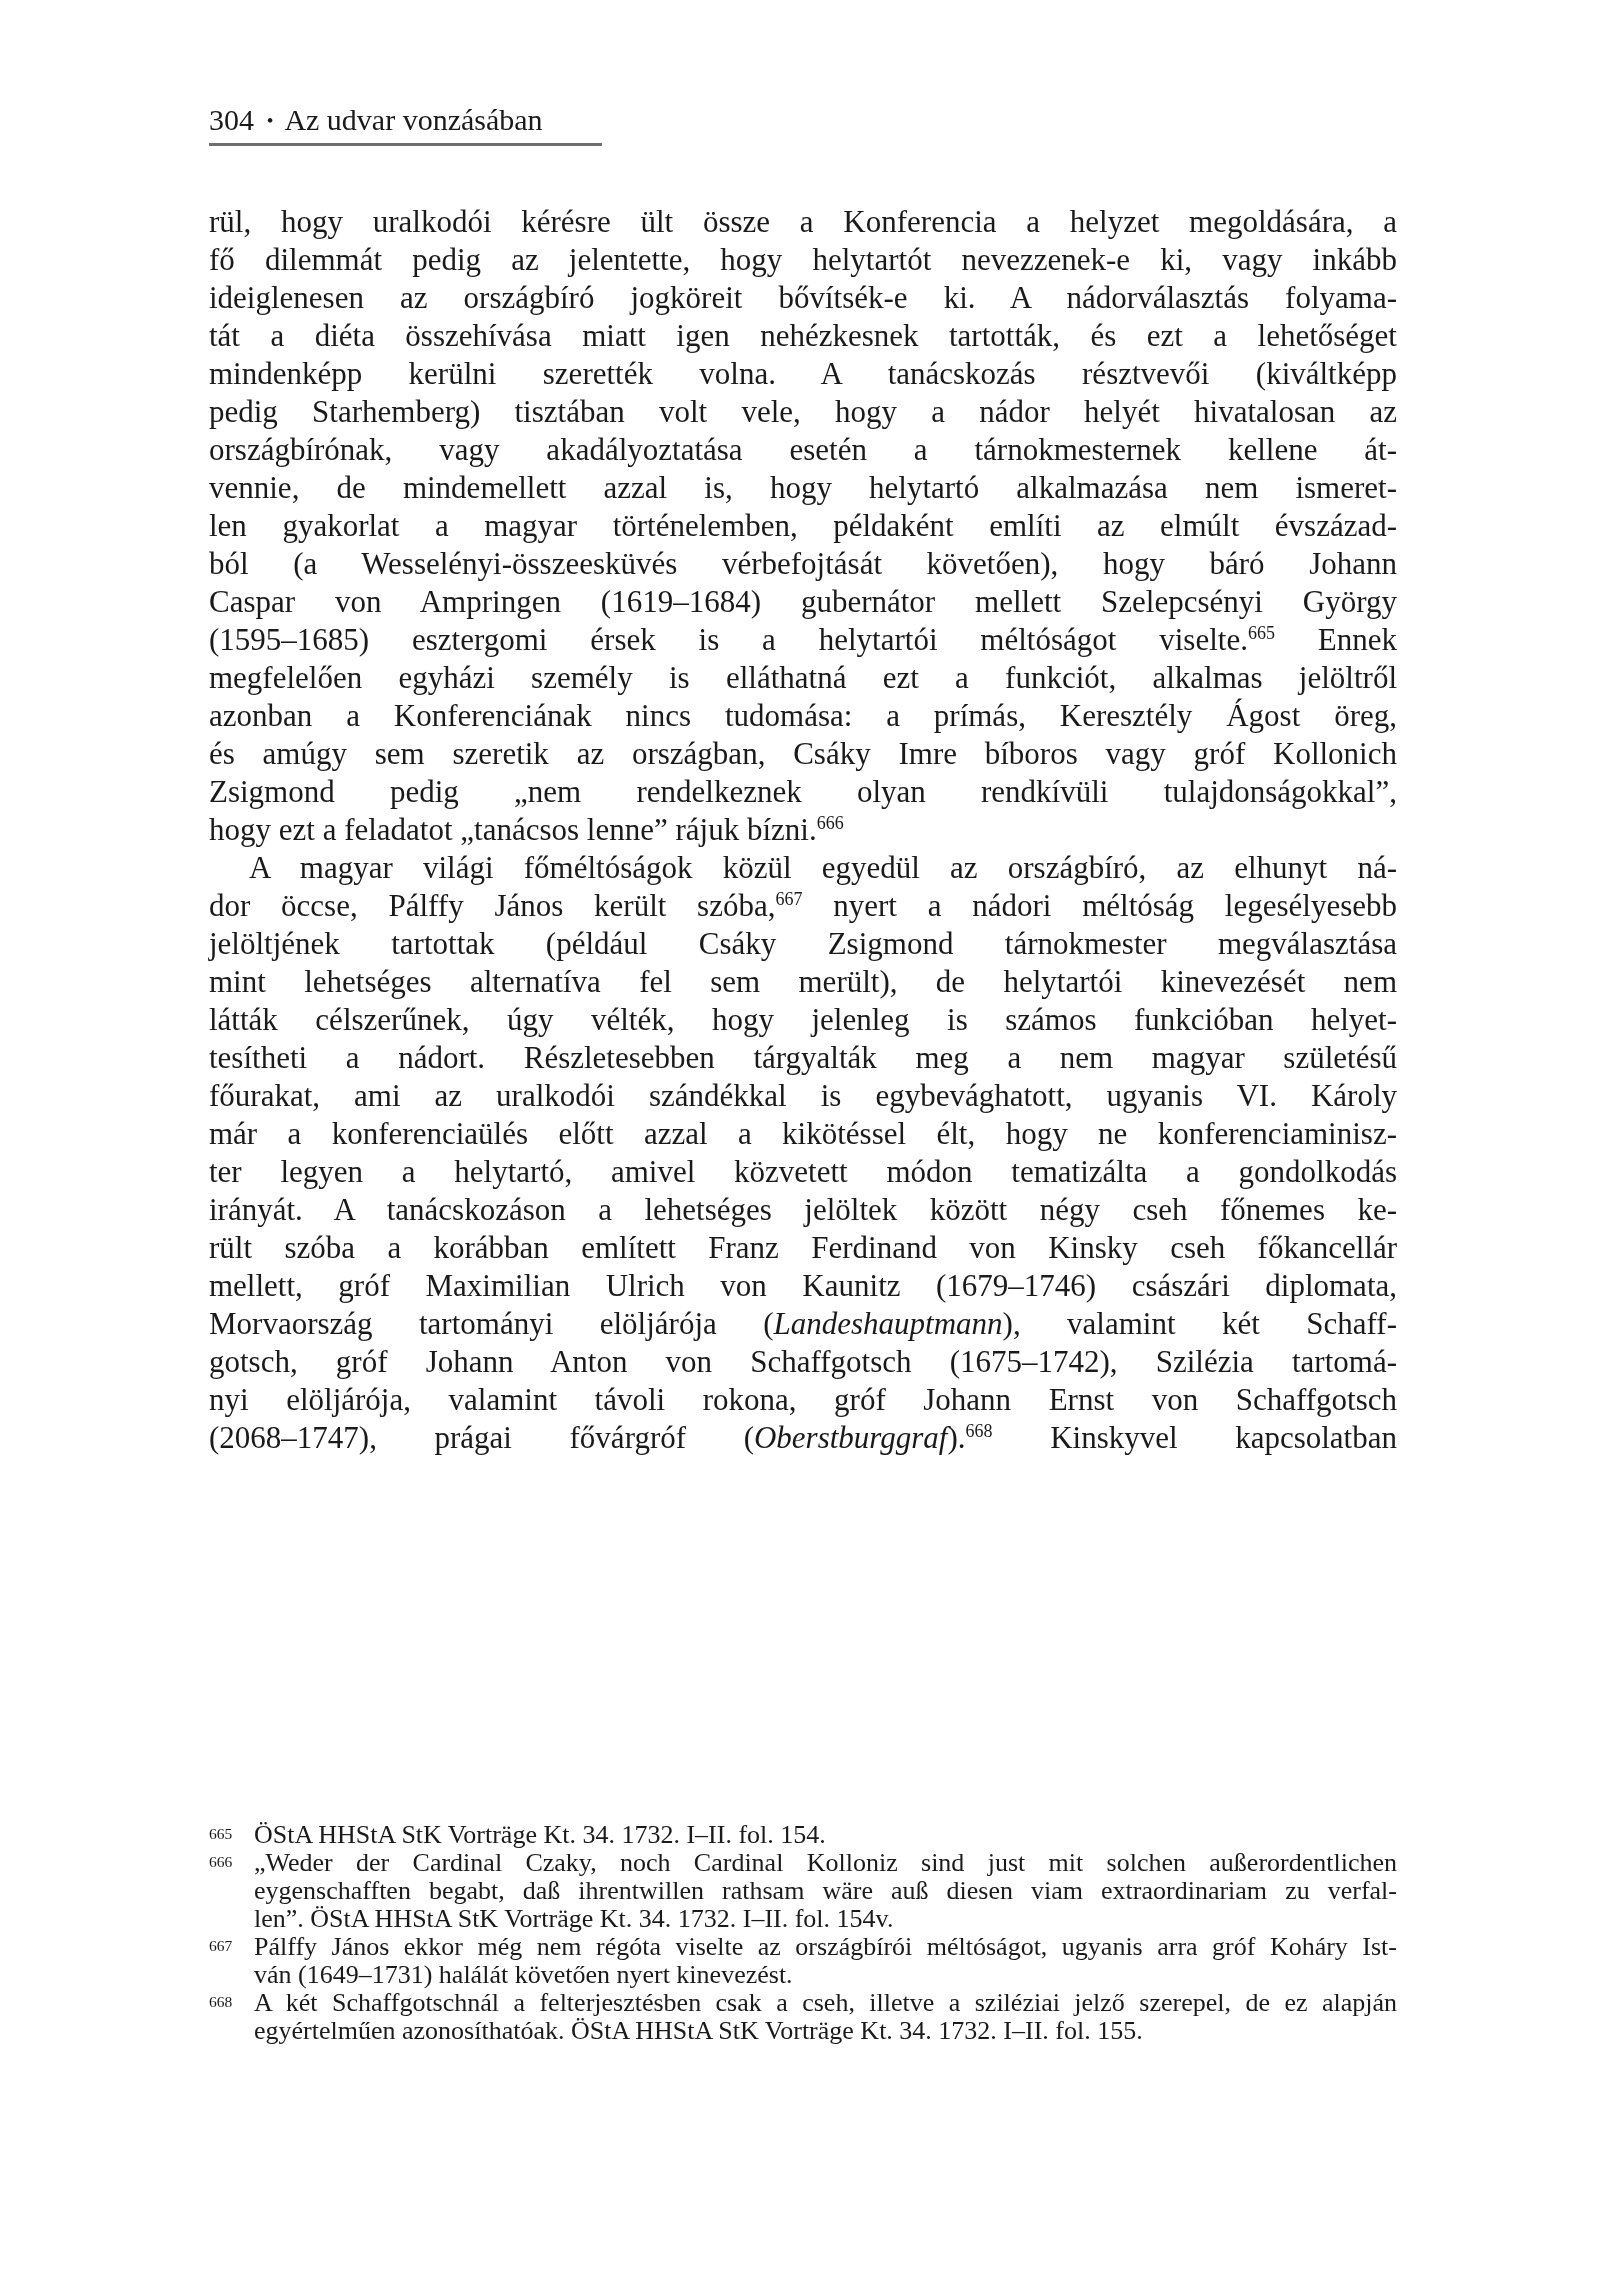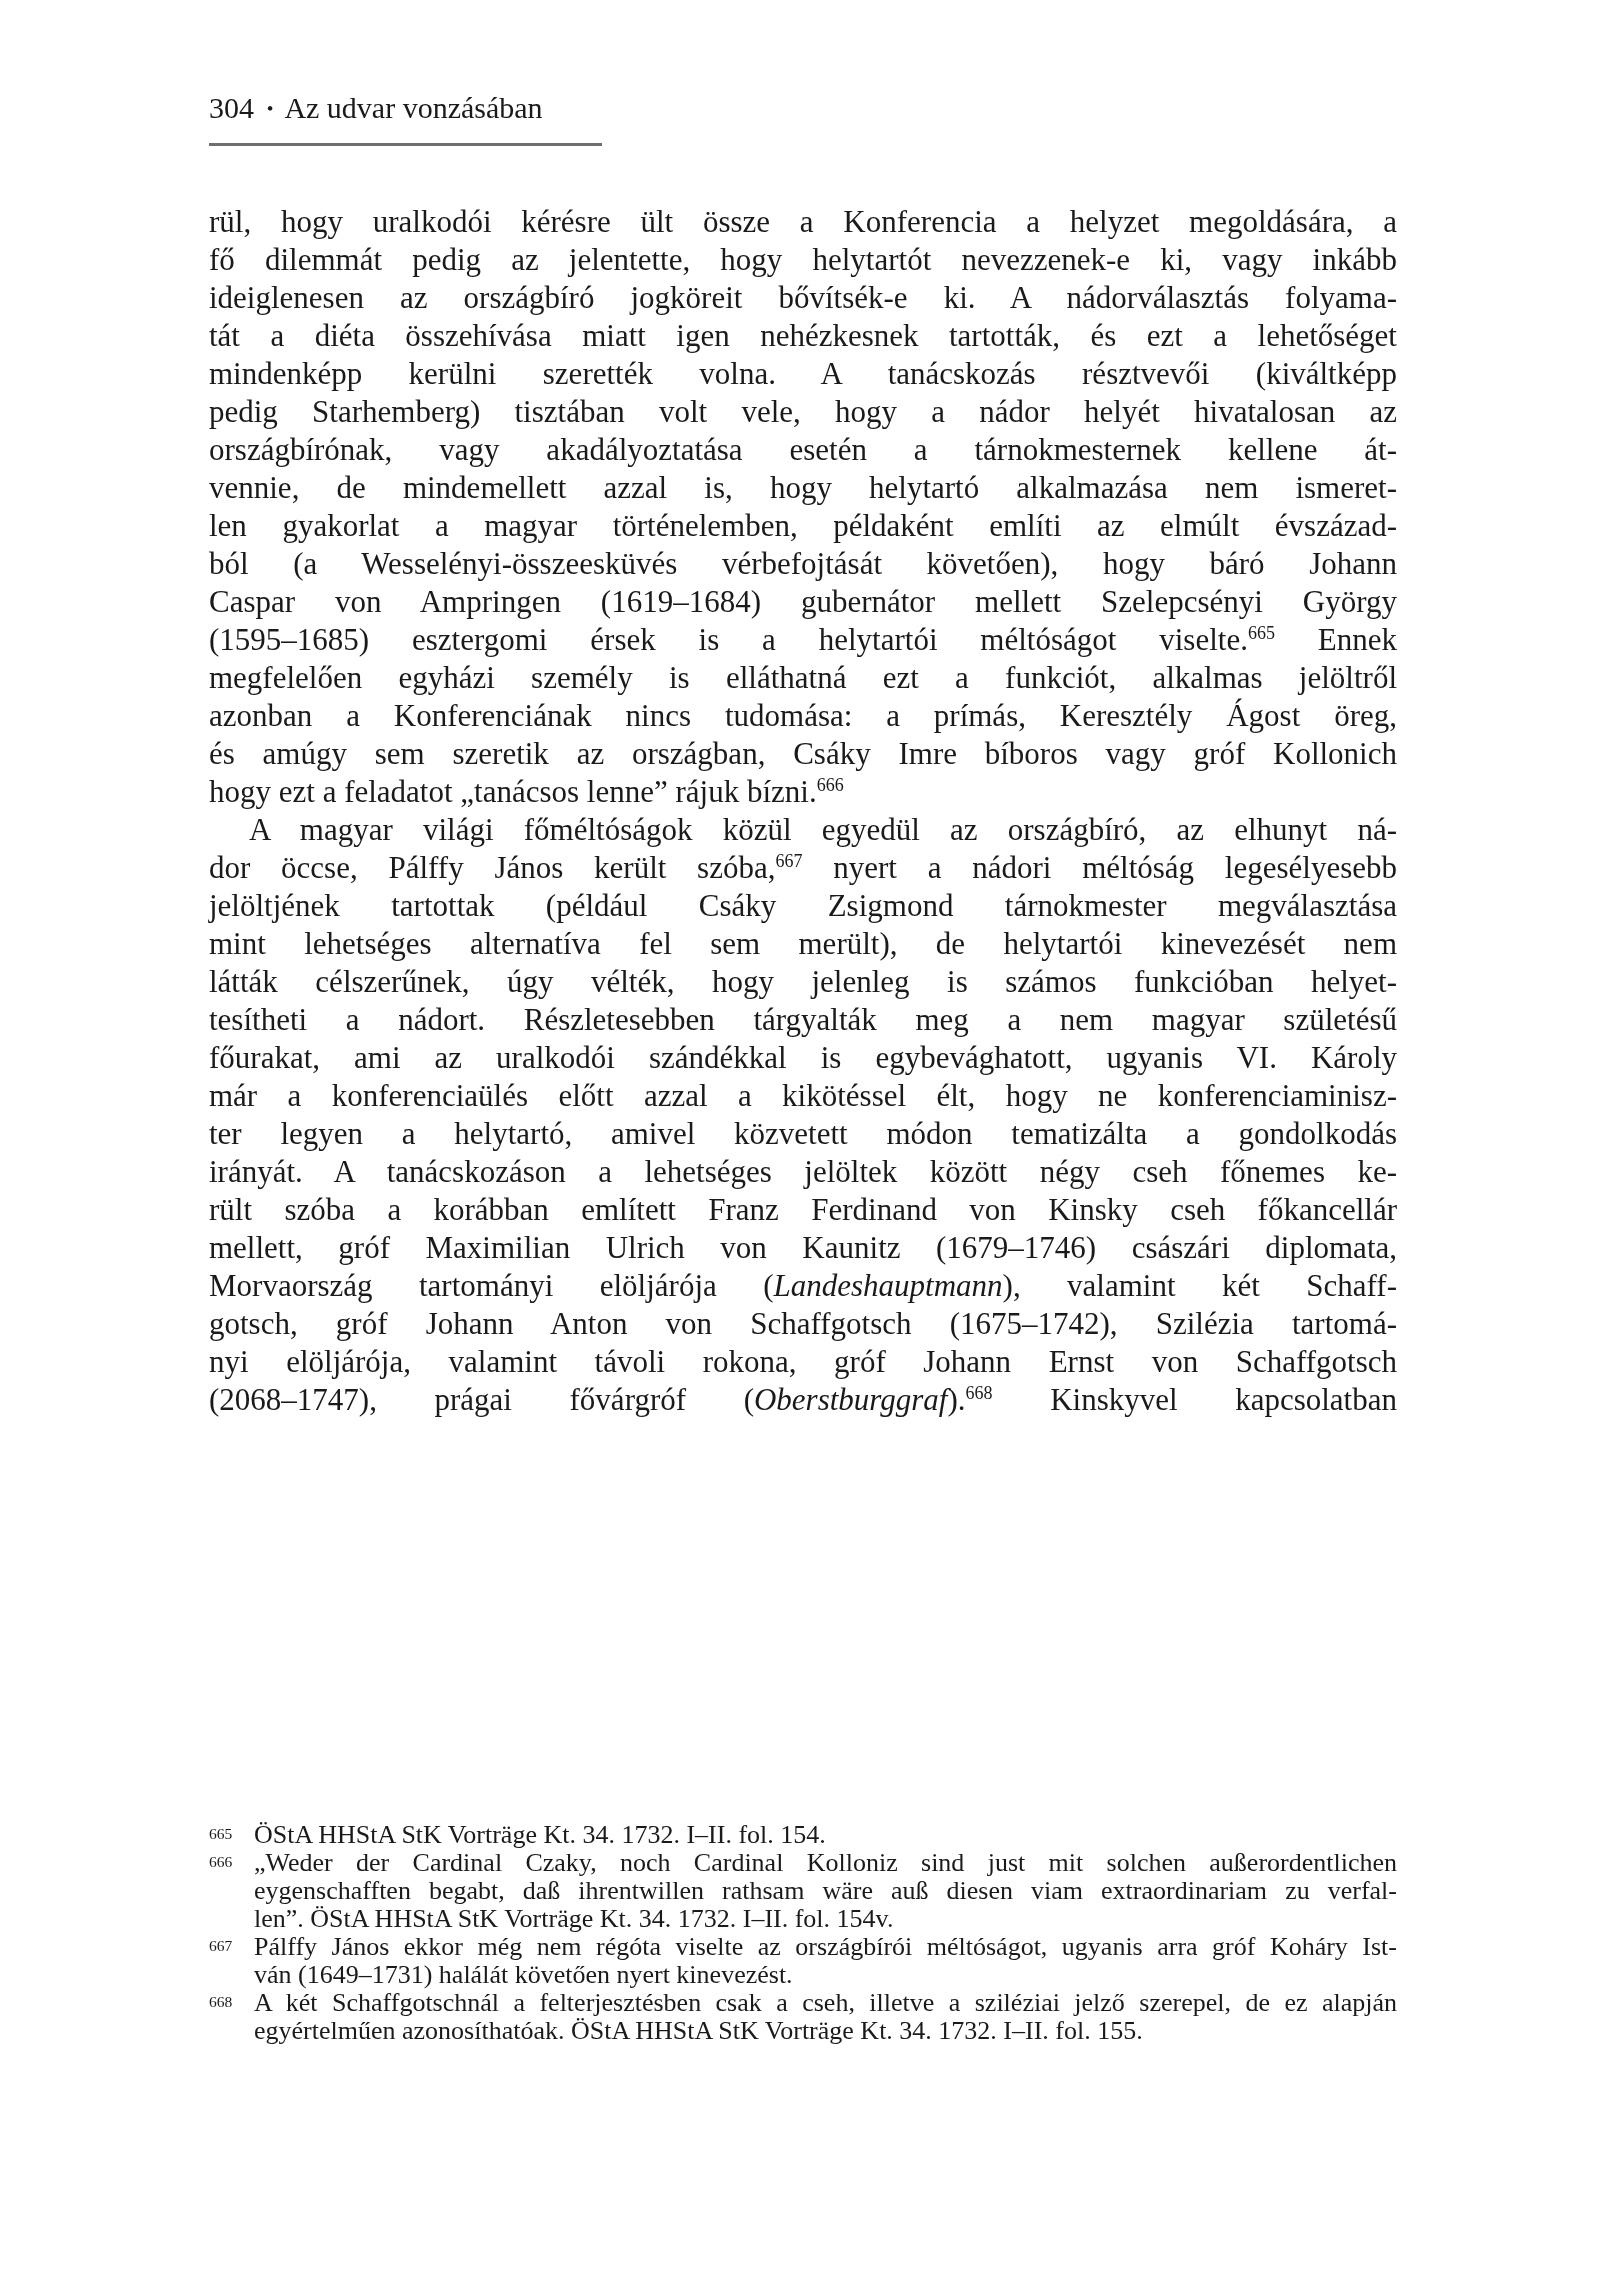--- a/index.html
+++ b/index.html
@@ -3,21 +3,21 @@
   <meta charset="utf-8">
   <style>
     html, body { margin: 0; padding: 0; background: #ffffff; }
     body {
       width: 1605px; height: 2295px; position: relative; overflow: hidden;
       font-family: "Liberation Serif", "DejaVu Serif", serif;
       color: #1a1a1a;
     }
     .page { position: absolute; left: 209px; top: 0; width: 1188px; }
     .running-head {
-      position: absolute; top: 89px; left: 0;
+      position: absolute; top: 101px; left: 0;
       font-size: 30px; line-height: 38px; white-space: nowrap;
     }
     .running-head .bullet { font-size: 19px; vertical-align: 3.4px; margin: 0 5.2px; }
     .head-rule {
       position: absolute; top: 143px; left: 0; width: 393px; height: 2.6px; background: #6e6e6e;
     }
     .body-text { position: absolute; top: 203px; left: 0; width: 1188px; }
     .line {
       display: block; height: 38px; line-height: 38px;
       font-size: 31px; white-space: nowrap; text-align: justify; text-align-last: justify;
@@ -55,20 +55,21 @@
     <span class="line">pedig Starhemberg) tisztában volt vele, hogy a nádor helyét hivatalosan az</span>
     <span class="line">országbírónak, vagy akadályoztatása esetén a tárnokmesternek kellene át-</span>
     <span class="line">vennie, de mindemellett azzal is, hogy helytartó alkalmazása nem ismeret-</span>
     <span class="line">len gyakorlat a magyar történelemben, példaként említi az elmúlt évszázad-</span>
     <span class="line">ból (a Wesselényi-összeesküvés vérbefojtását követően), hogy báró Johann</span>
     <span class="line">Caspar von Ampringen (1619–1684) gubernátor mellett Szelepcsényi György</span>
     <span class="line"><span>(1595–1685) esztergomi érsek is a helytartói méltóságot viselte.</span><sup class="fn">665</sup><span> Ennek</span></span>
     <span class="line">megfelelően egyházi személy is elláthatná ezt a funkciót, alkalmas jelöltről</span>
     <span class="line">azonban a Konferenciának nincs tudomása: a prímás, Keresztély Ágost öreg,</span>
     <span class="line">és amúgy sem szeretik az országban, Csáky Imre bíboros vagy gróf Kollonich</span>
+    <span class="line">Zsigmond pedig „nem rendelkeznek olyan rendkívüli tulajdonságokkal”,</span>
     <span class="line last"><span>hogy ezt a feladatot „tanácsos lenne” rájuk bízni.</span><sup class="fn">666</sup></span>
     <span class="line indent">A magyar világi főméltóságok közül egyedül az országbíró, az elhunyt ná-</span>
     <span class="line"><span>dor öccse, Pálffy János került szóba,</span><sup class="fn">667</sup><span> nyert a nádori méltóság legesélyesebb</span></span>
     <span class="line">jelöltjének tartottak (például Csáky Zsigmond tárnokmester megválasztása</span>
     <span class="line">mint lehetséges alternatíva fel sem merült), de helytartói kinevezését nem</span>
     <span class="line">látták célszerűnek, úgy vélték, hogy jelenleg is számos funkcióban helyet-</span>
     <span class="line">tesítheti a nádort. Részletesebben tárgyalták meg a nem magyar születésű</span>
     <span class="line">főurakat, ami az uralkodói szándékkal is egybevághatott, ugyanis VI. Károly</span>
     <span class="line">már a konferenciaülés előtt azzal a kikötéssel élt, hogy ne konferenciaminisz-</span>
     <span class="line">ter legyen a helytartó, amivel közvetett módon tematizálta a gondolkodás</span>

